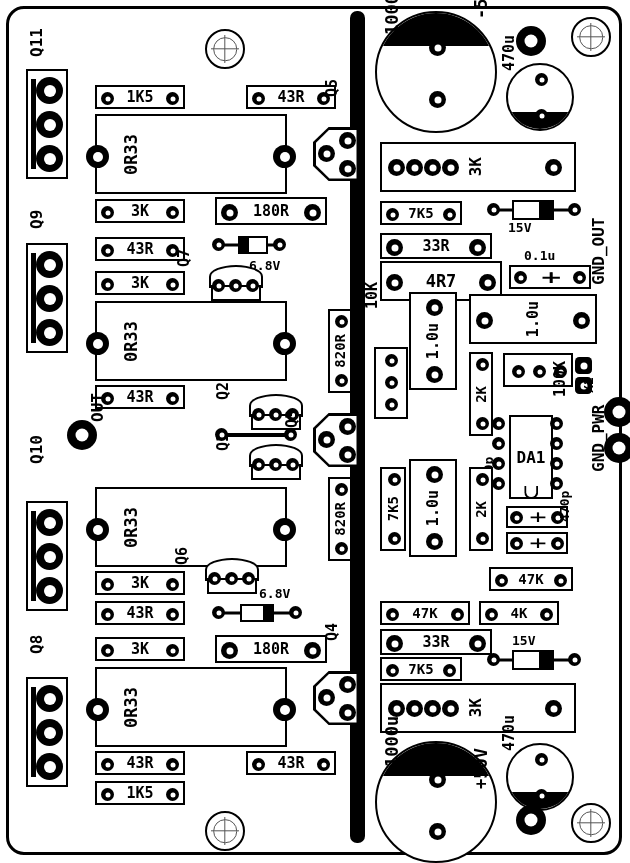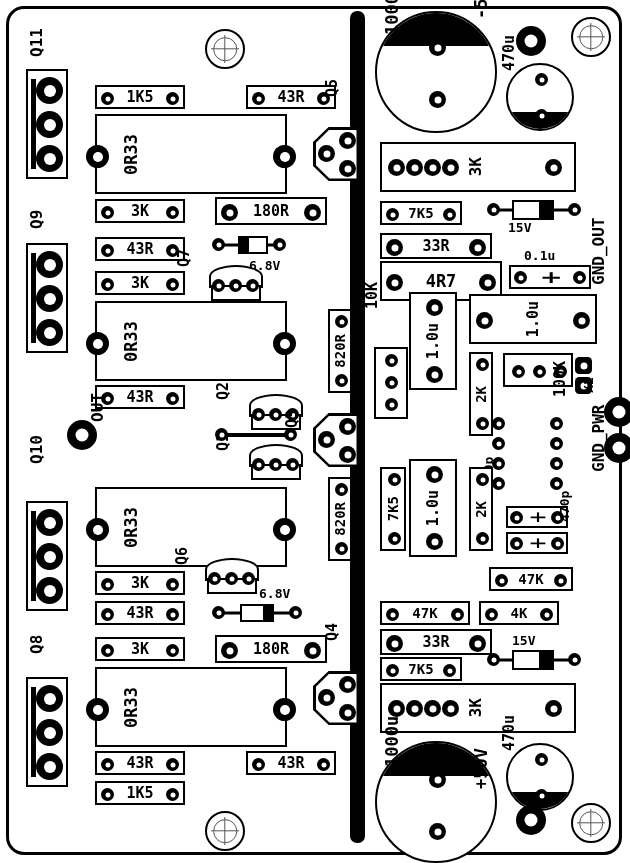--- a/index.html
+++ b/index.html
@@ -680,20 +680,24 @@
 
   <div class="txt v" style="left:598px;top:276px;font-size:16px;">GND_OUT</div>
   <div class="pad xl" style="left:595px;top:388px;">
         <i></i>
       </div>
   <div class="pad xl" style="left:595px;top:424px;">
         <i></i>
       </div>
   <div class="txt v" style="left:598px;top:463px;font-size:16px;">GND_PWR</div>
 
+  <div class="dip" style="left:500px;top:406px;width:44px;height:84px;display:flex;align-items:center;justify-content:center;">
+     <span class="lbl v" style="font-size:16px;font-weight:bold;">DA1</span>
+     <div class="notch"></div>
+  </div>
   <div class="pad s" style="left:483px;top:408px;">
         <i></i>
       </div>
   <div class="pad s" style="left:483px;top:428px;">
         <i></i>
       </div>
   <div class="pad s" style="left:483px;top:448px;">
         <i></i>
       </div>
   <div class="pad s" style="left:483px;top:468px;">

